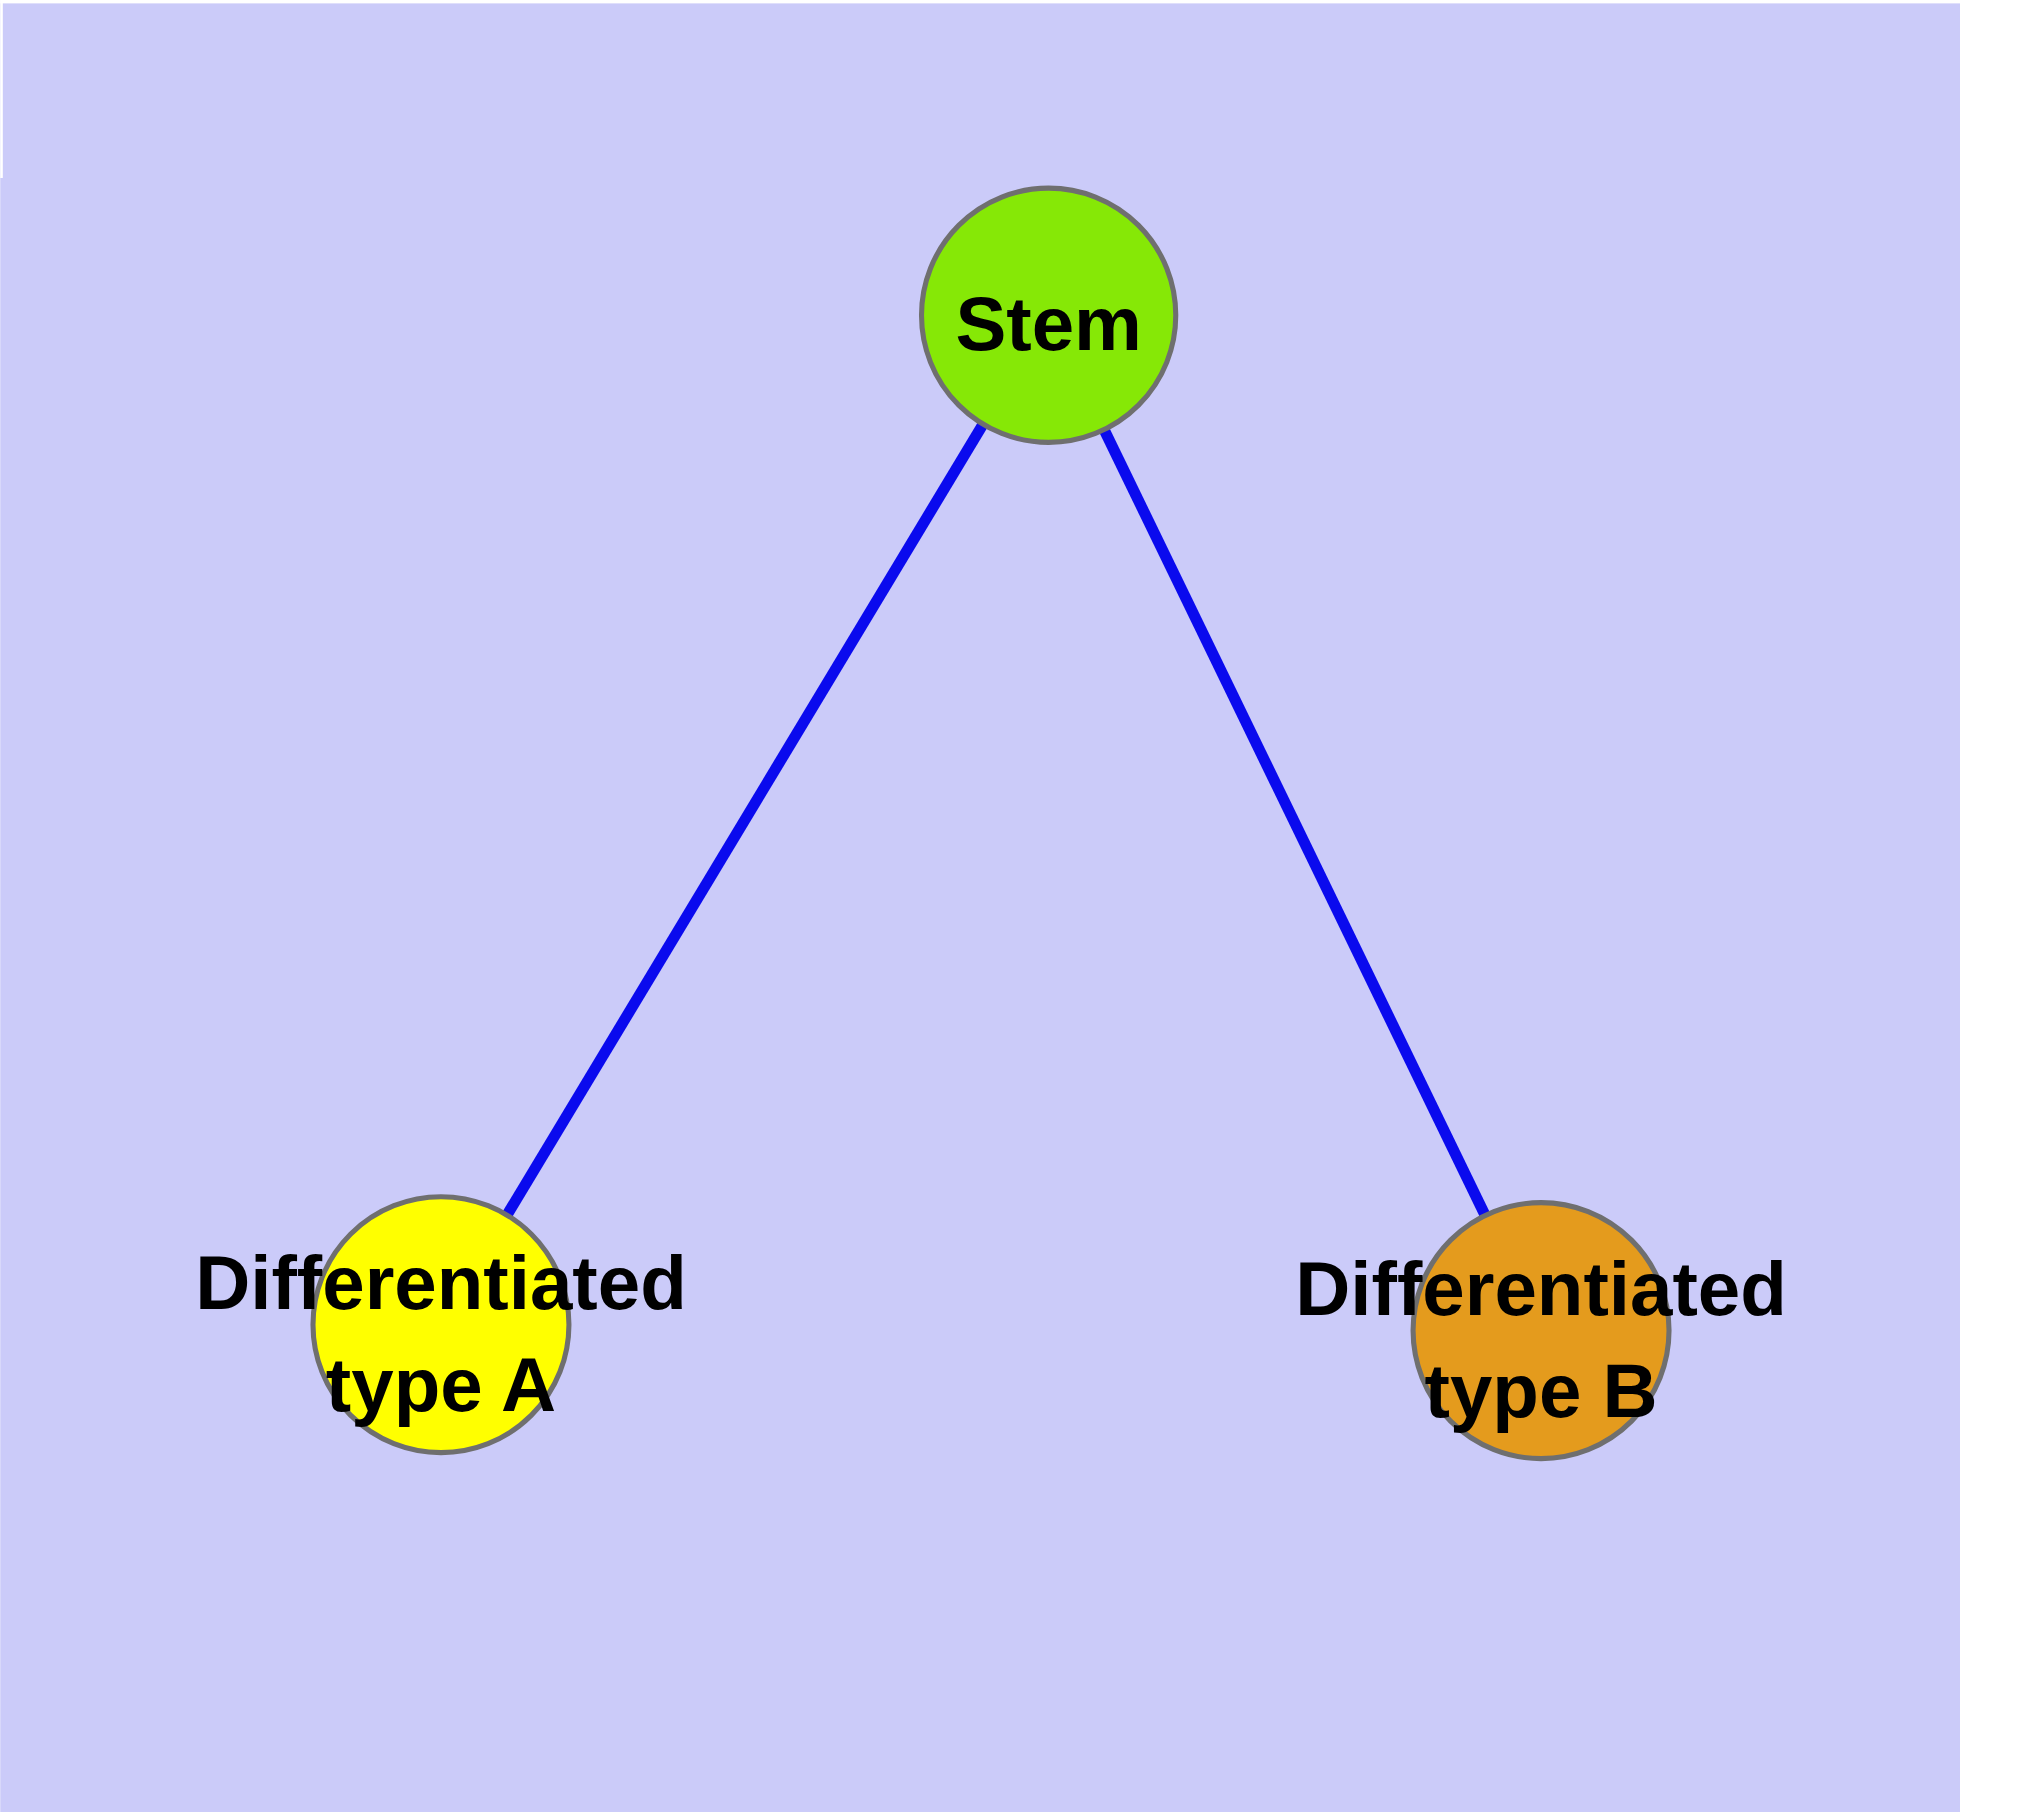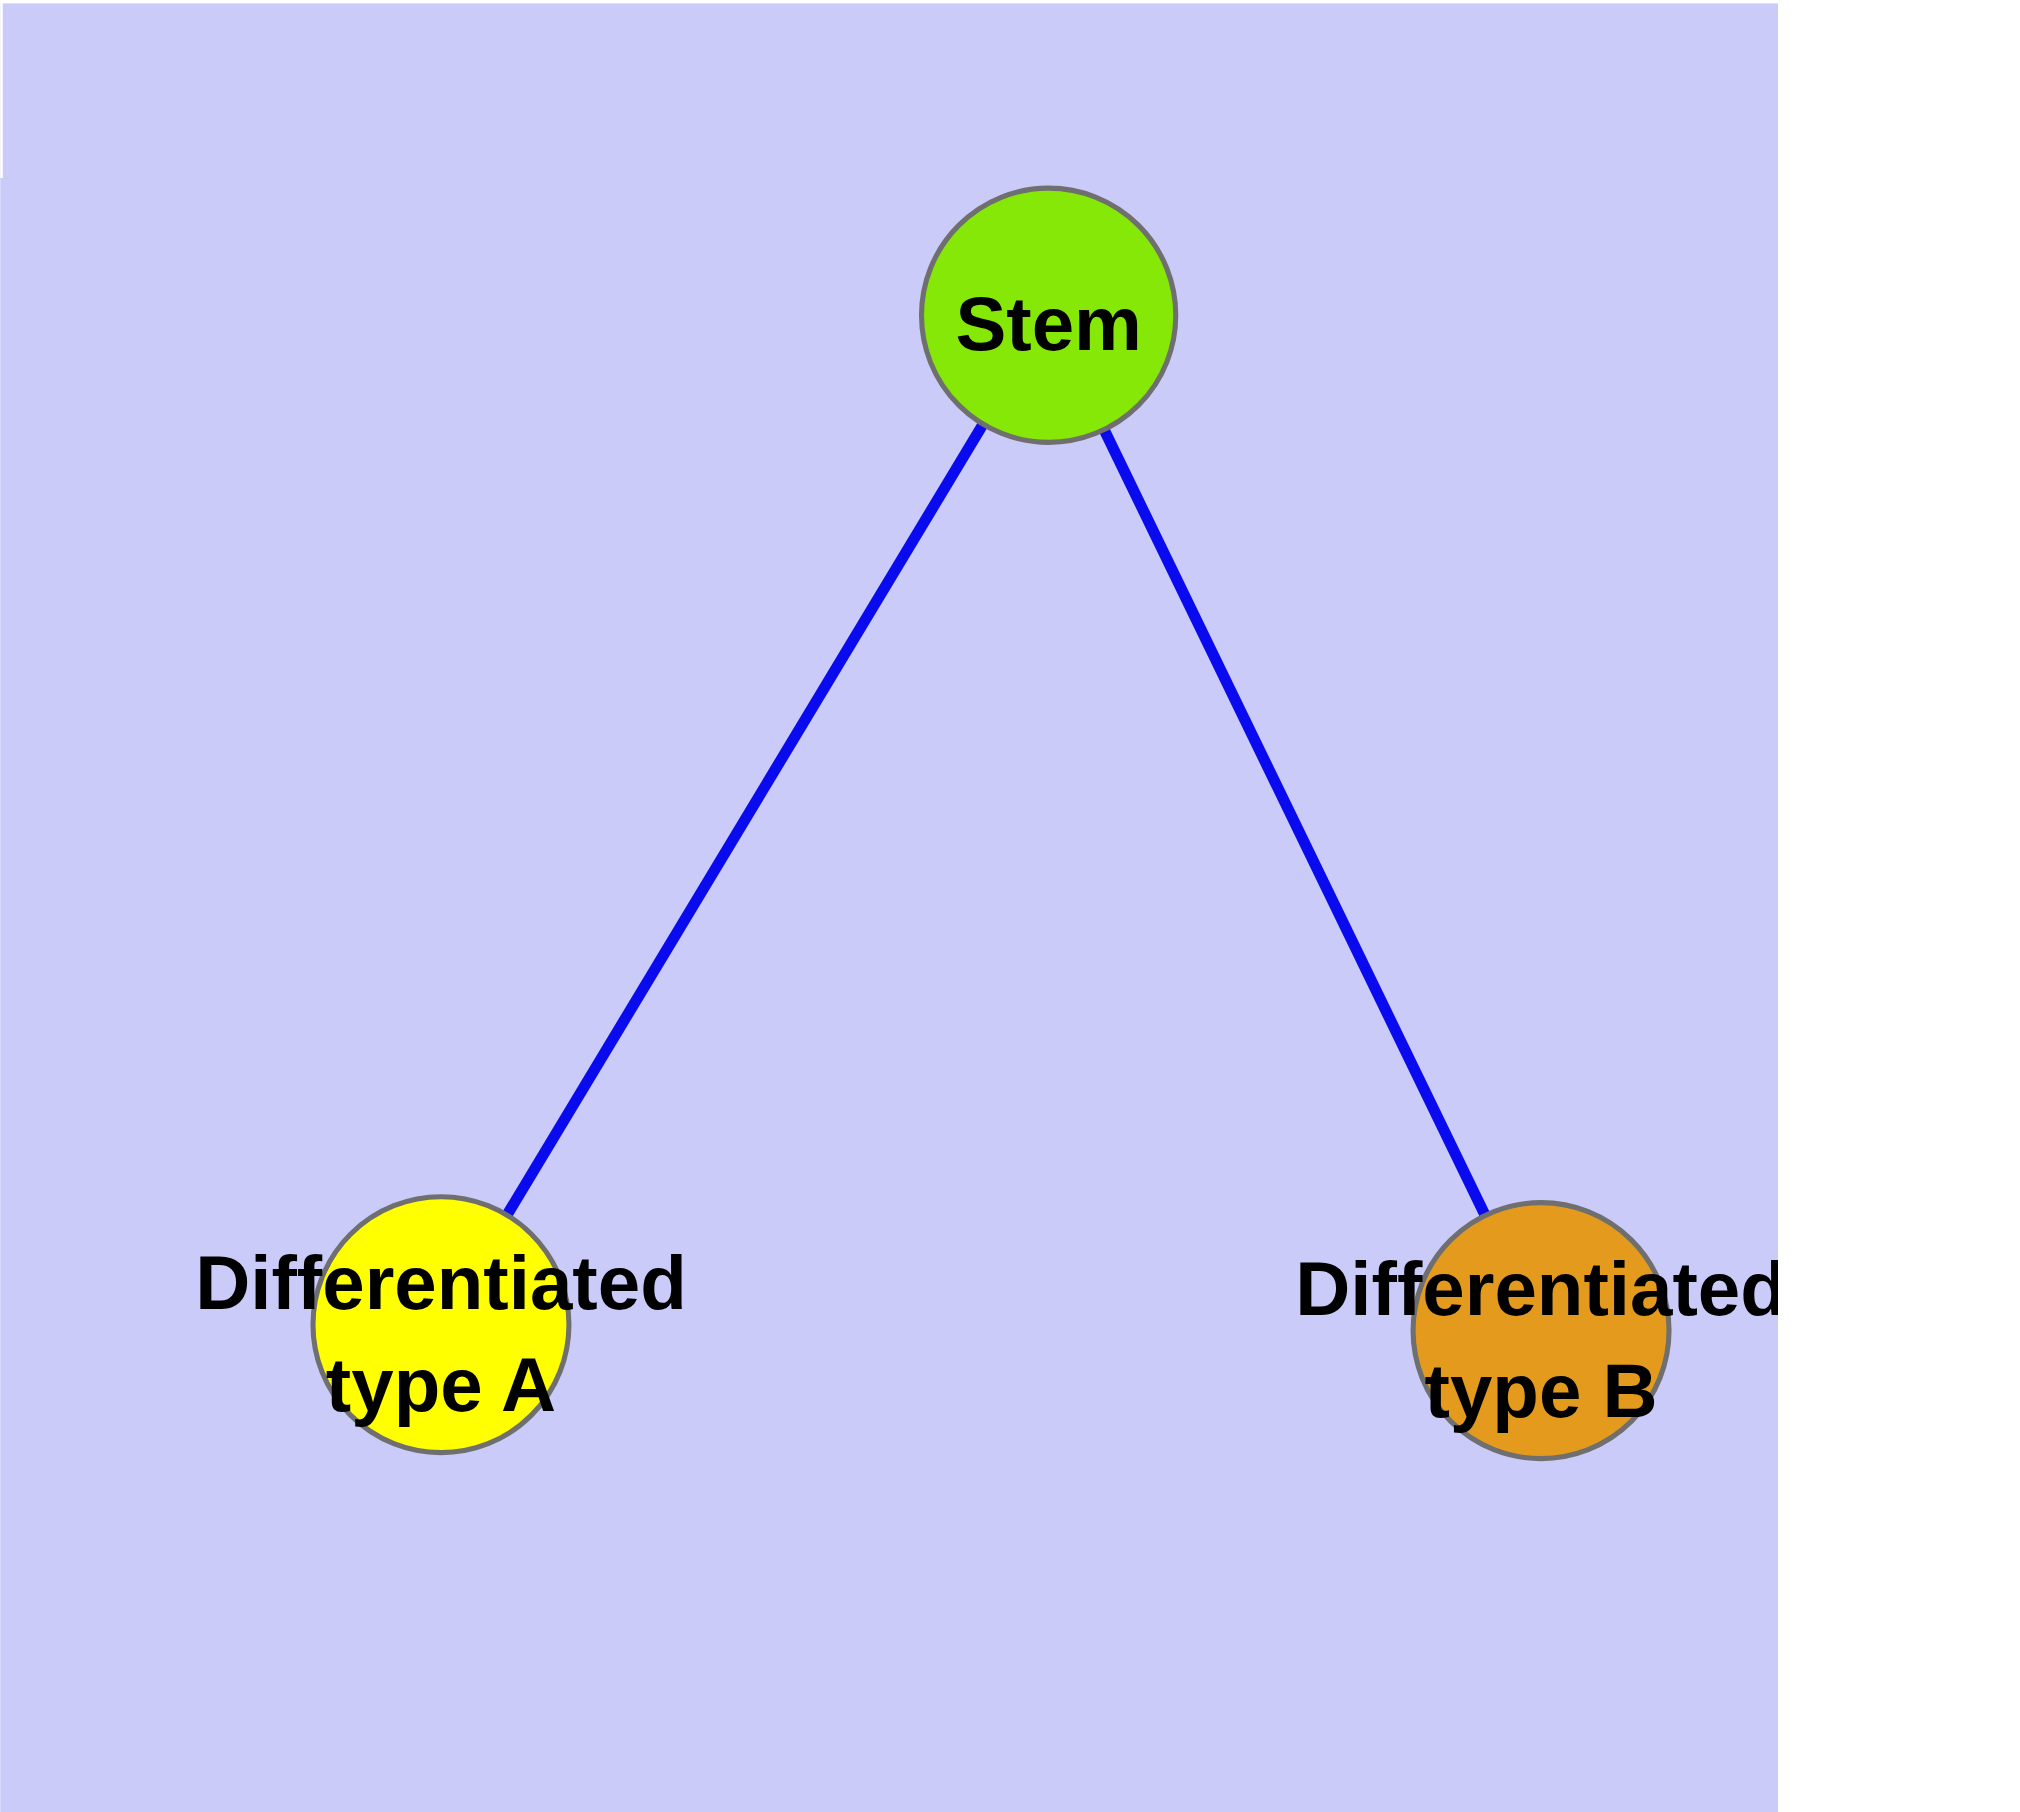--- a/index.html
+++ b/index.html
@@ -2,21 +2,21 @@
 <html style="font-size:13.6px"><head>
 <meta charset="utf-8">
 <style>
   html, body {
     margin: 0;
     padding: 0;
     background: #ffffff;
   }
   .stage {
     position: relative;
-    width: 1778px;
+    width: 1960px;
     height: 1812px;
     overflow: hidden;
   }
   svg {
     display: block;
   }
   .node-label {
     font-family: "Liberation Sans", sans-serif;
     font-weight: bold;
     font-size: 90px;

